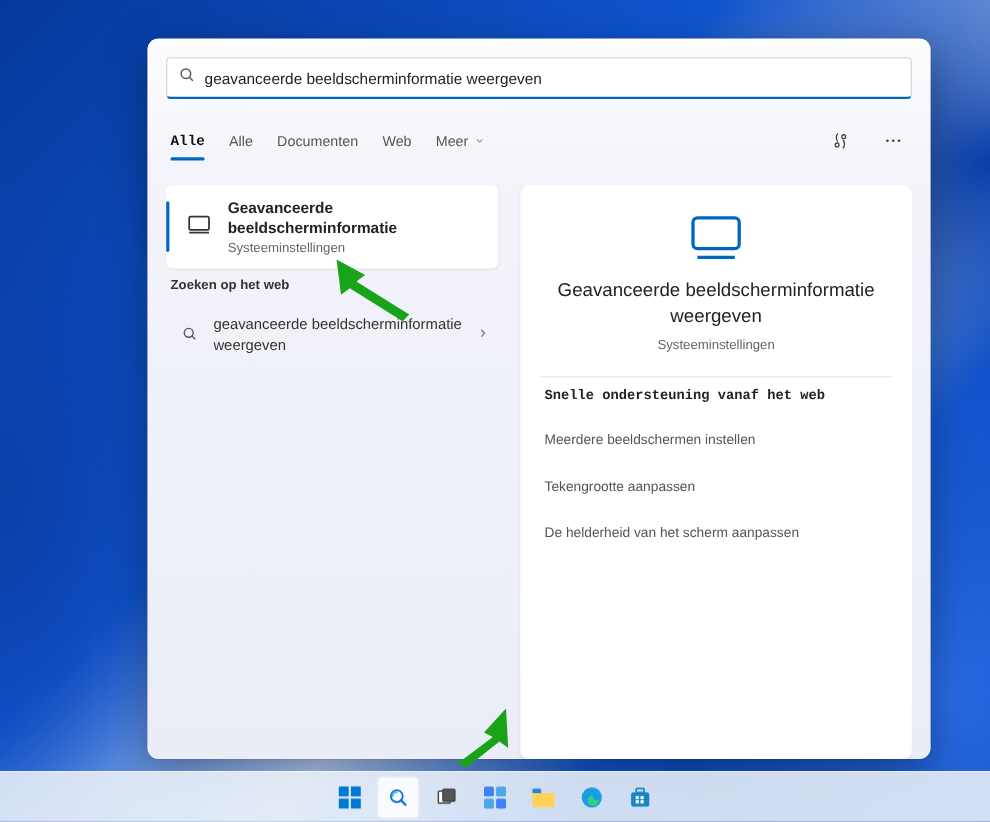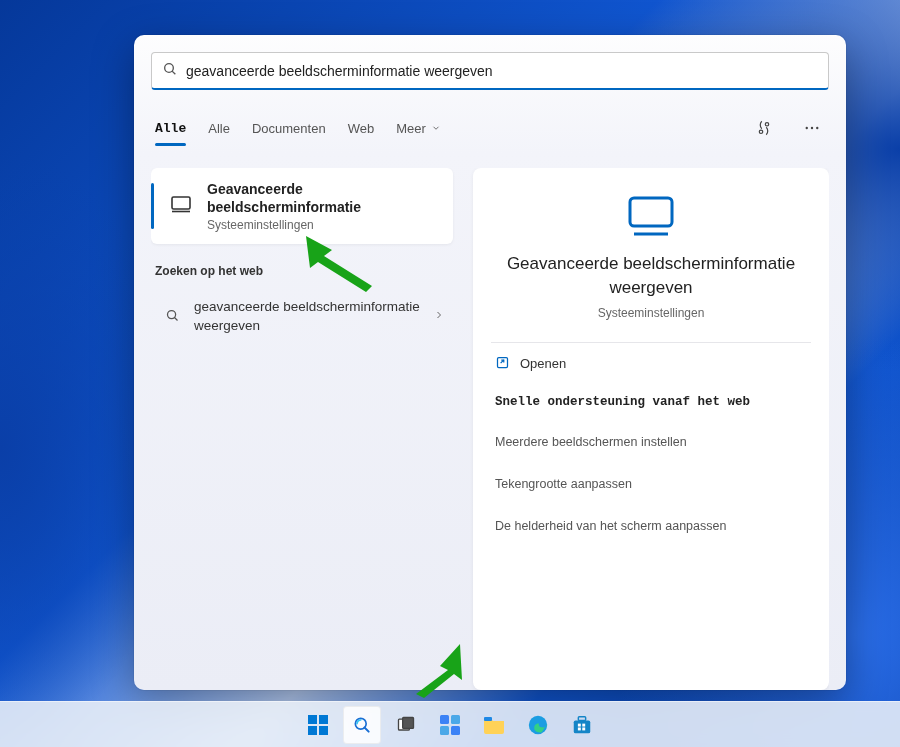--- a/index.html
+++ b/index.html
@@ -151,21 +151,21 @@
                 <rect x="3" y="5" width="18" height="12" rx="1.5"></rect>
                 <line x1="3" y1="19.5" x2="21" y2="19.5"></line>
               </svg>
           </span>
           <div>
             <div class="title">Geavanceerde beeldscherminformatie</div>
             <div class="sub">Systeeminstellingen</div>
           </div>
         </div>
 
-        <div class="section-label" style="margin-top:20px">Zoeken op het web</div>
+        <div class="section-label" style="margin-top:8px">Zoeken op het web</div>
 
         <div class="web-item">
           <span>
             <svg width="15" height="15" viewBox="0 0 24 24" fill="none" stroke="#555" stroke-width="2">
                 <circle cx="10.5" cy="10.5" r="6.5"></circle>
                 <line x1="20" y1="20" x2="15.2" y2="15.2"></line>
               </svg>
           </span>
           <span style="line-height:1.35">geavanceerde beeldscherminformatie weergeven</span>
           <span class="chev">
@@ -181,30 +181,20 @@
           <div class="big-icon">
             <svg width="54" height="44" viewBox="0 0 54 44" fill="none" stroke="#0067c0" stroke-width="3">
                 <rect x="6" y="4" width="42" height="28" rx="4"></rect>
                 <line x1="10" y1="40" x2="44" y2="40"></line>
               </svg>
           </div>
           <div class="p-title">Geavanceerde beeldscherminformatie weergeven</div>
           <div class="p-sub">Systeeminstellingen</div>
         </div>
         <hr>
-        <div class="action-row">
-          <span class="open-icon">
-            <svg width="15" height="15" viewBox="0 0 24 24" fill="none" stroke="#0067c0" stroke-width="2">
-                <rect x="4" y="4" width="16" height="16" rx="2"></rect>
-                <polyline points="10 8 14 8 14 12"></polyline>
-                <line x1="14" y1="8" x2="9" y2="13"></line>
-              </svg>
-          </span>
-          <span>Openen</span>
-        </div>
         <div class="quick-label">Snelle ondersteuning vanaf het web</div>
         <div class="quick-link">Meerdere beeldschermen instellen</div>
         <div class="quick-link">Tekengrootte aanpassen</div>
         <div class="quick-link">De helderheid van het scherm aanpassen</div>
       </div>
     </div>
   </div>
 
   <svg class="arrow" style="left:300px; top:230px" width="82" height="62">
     <polygon points="6,6 32,20 24,26 72,56 66,62 18,32 10,38"></polygon>

